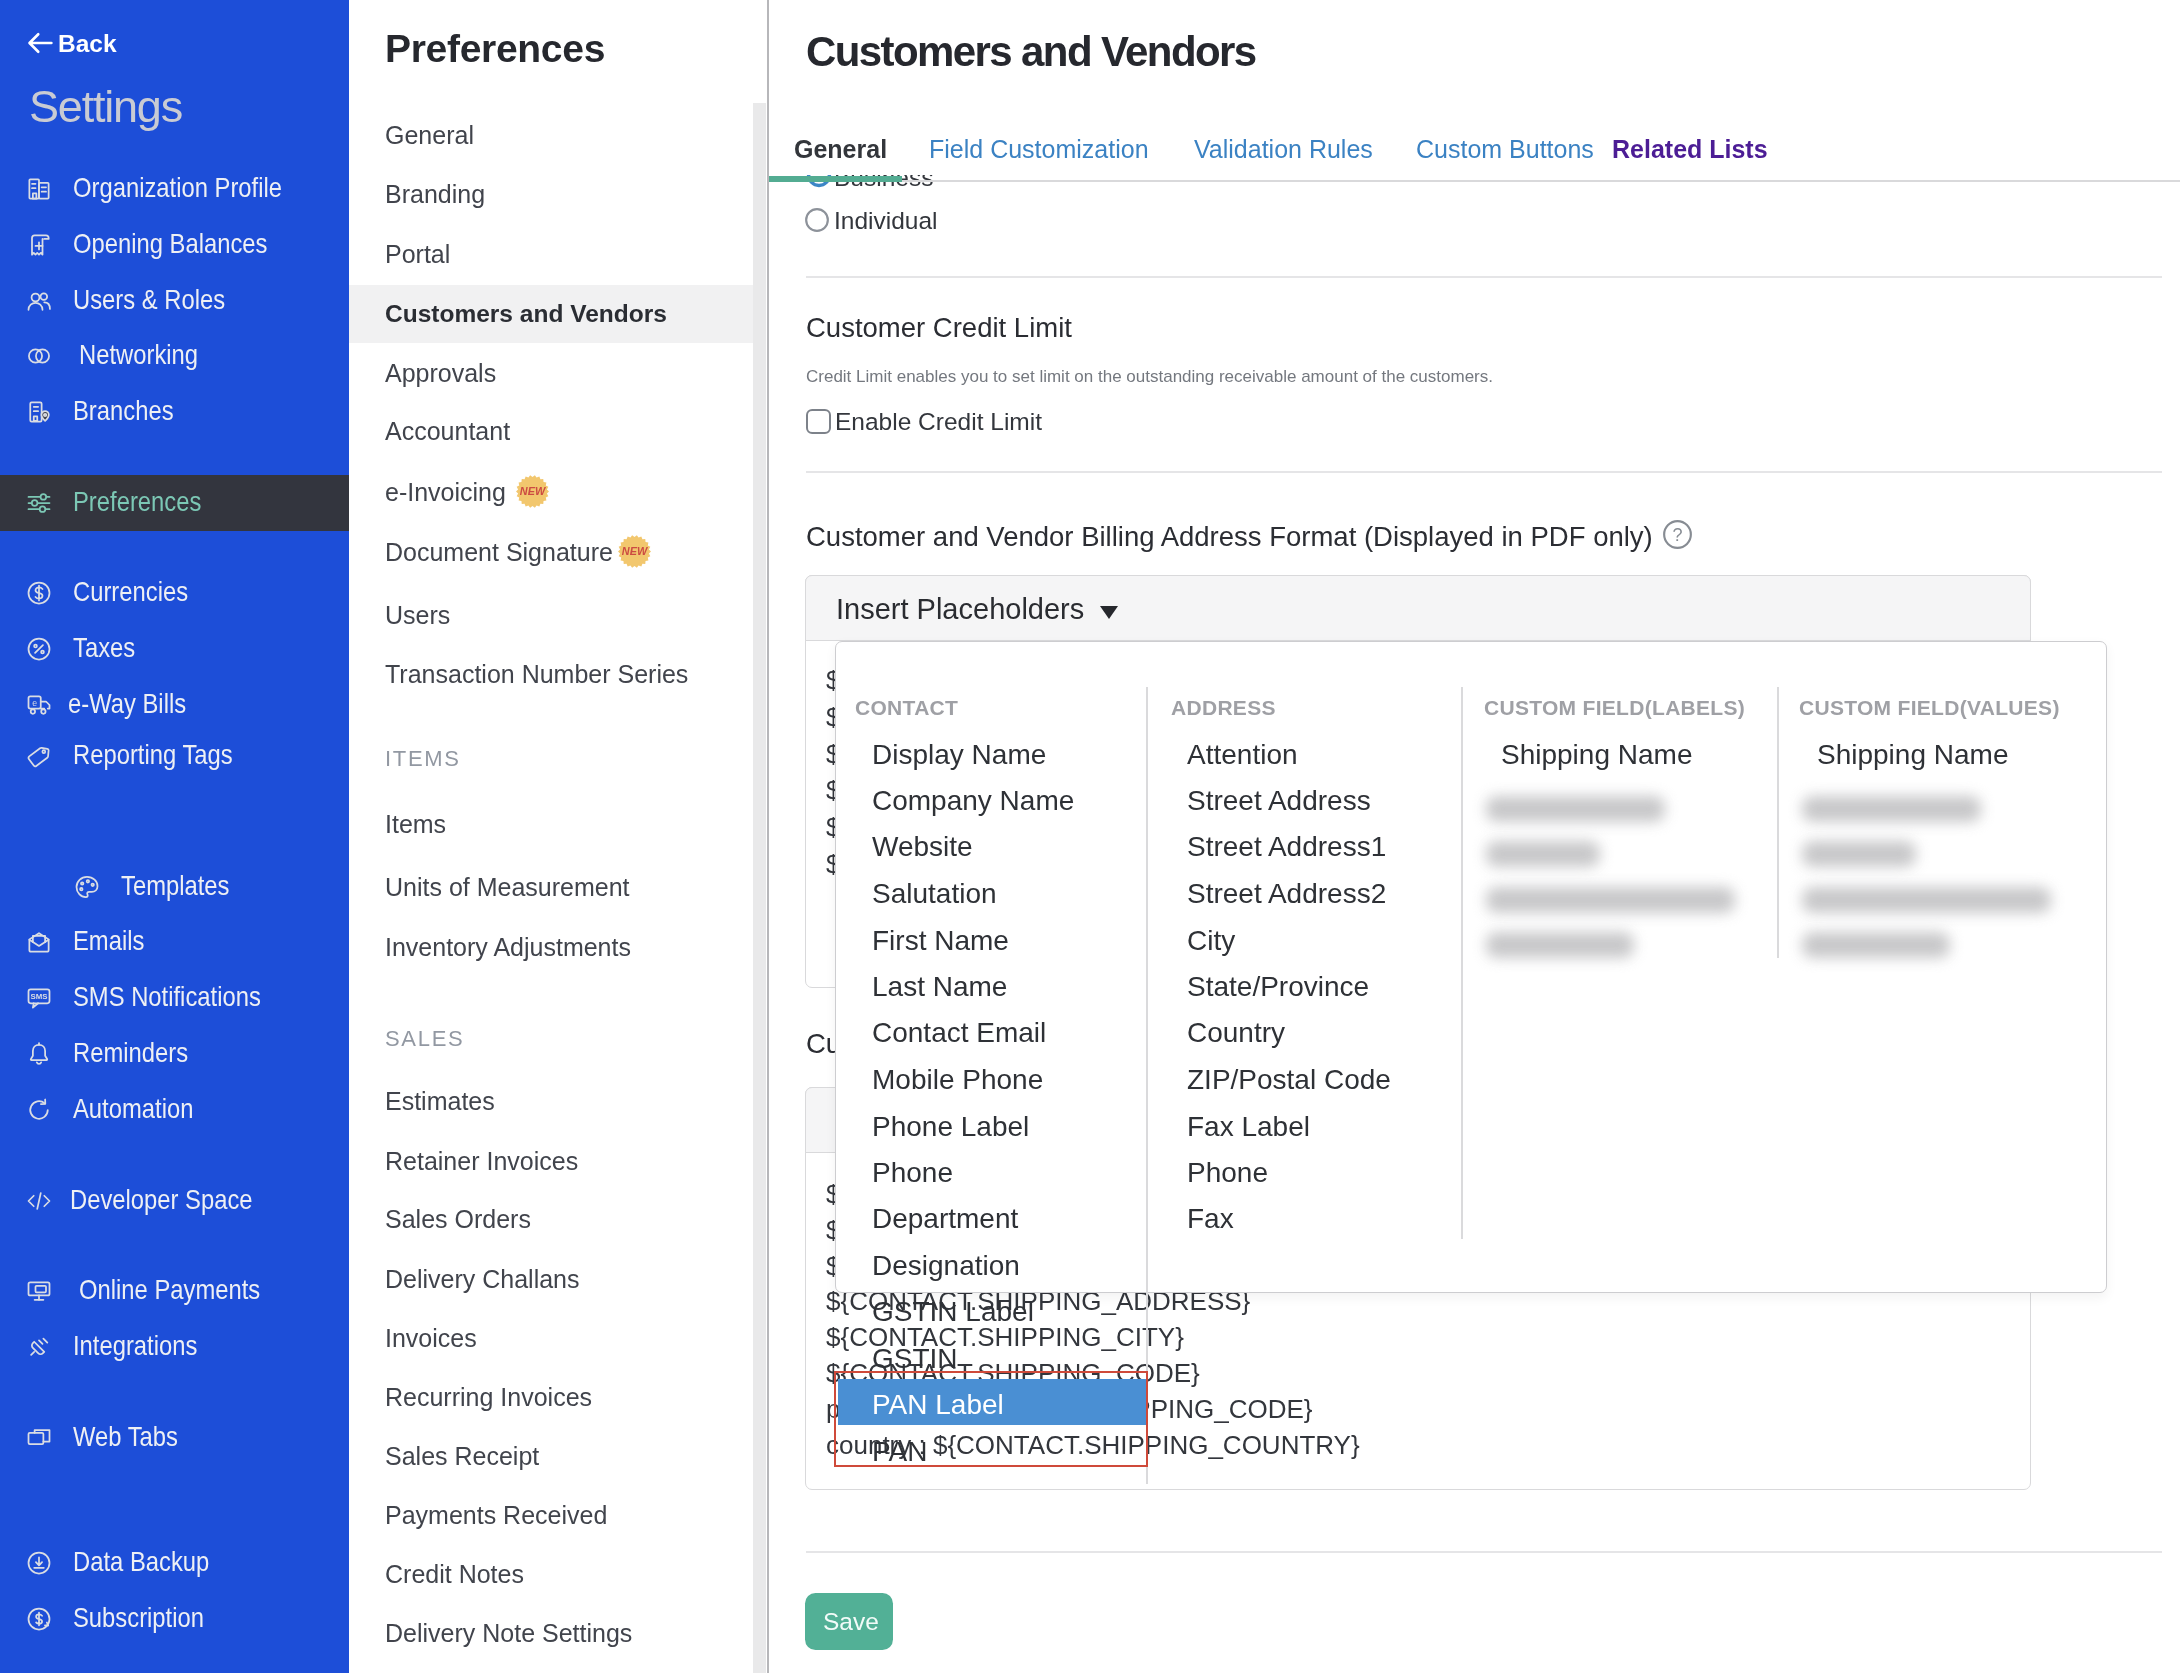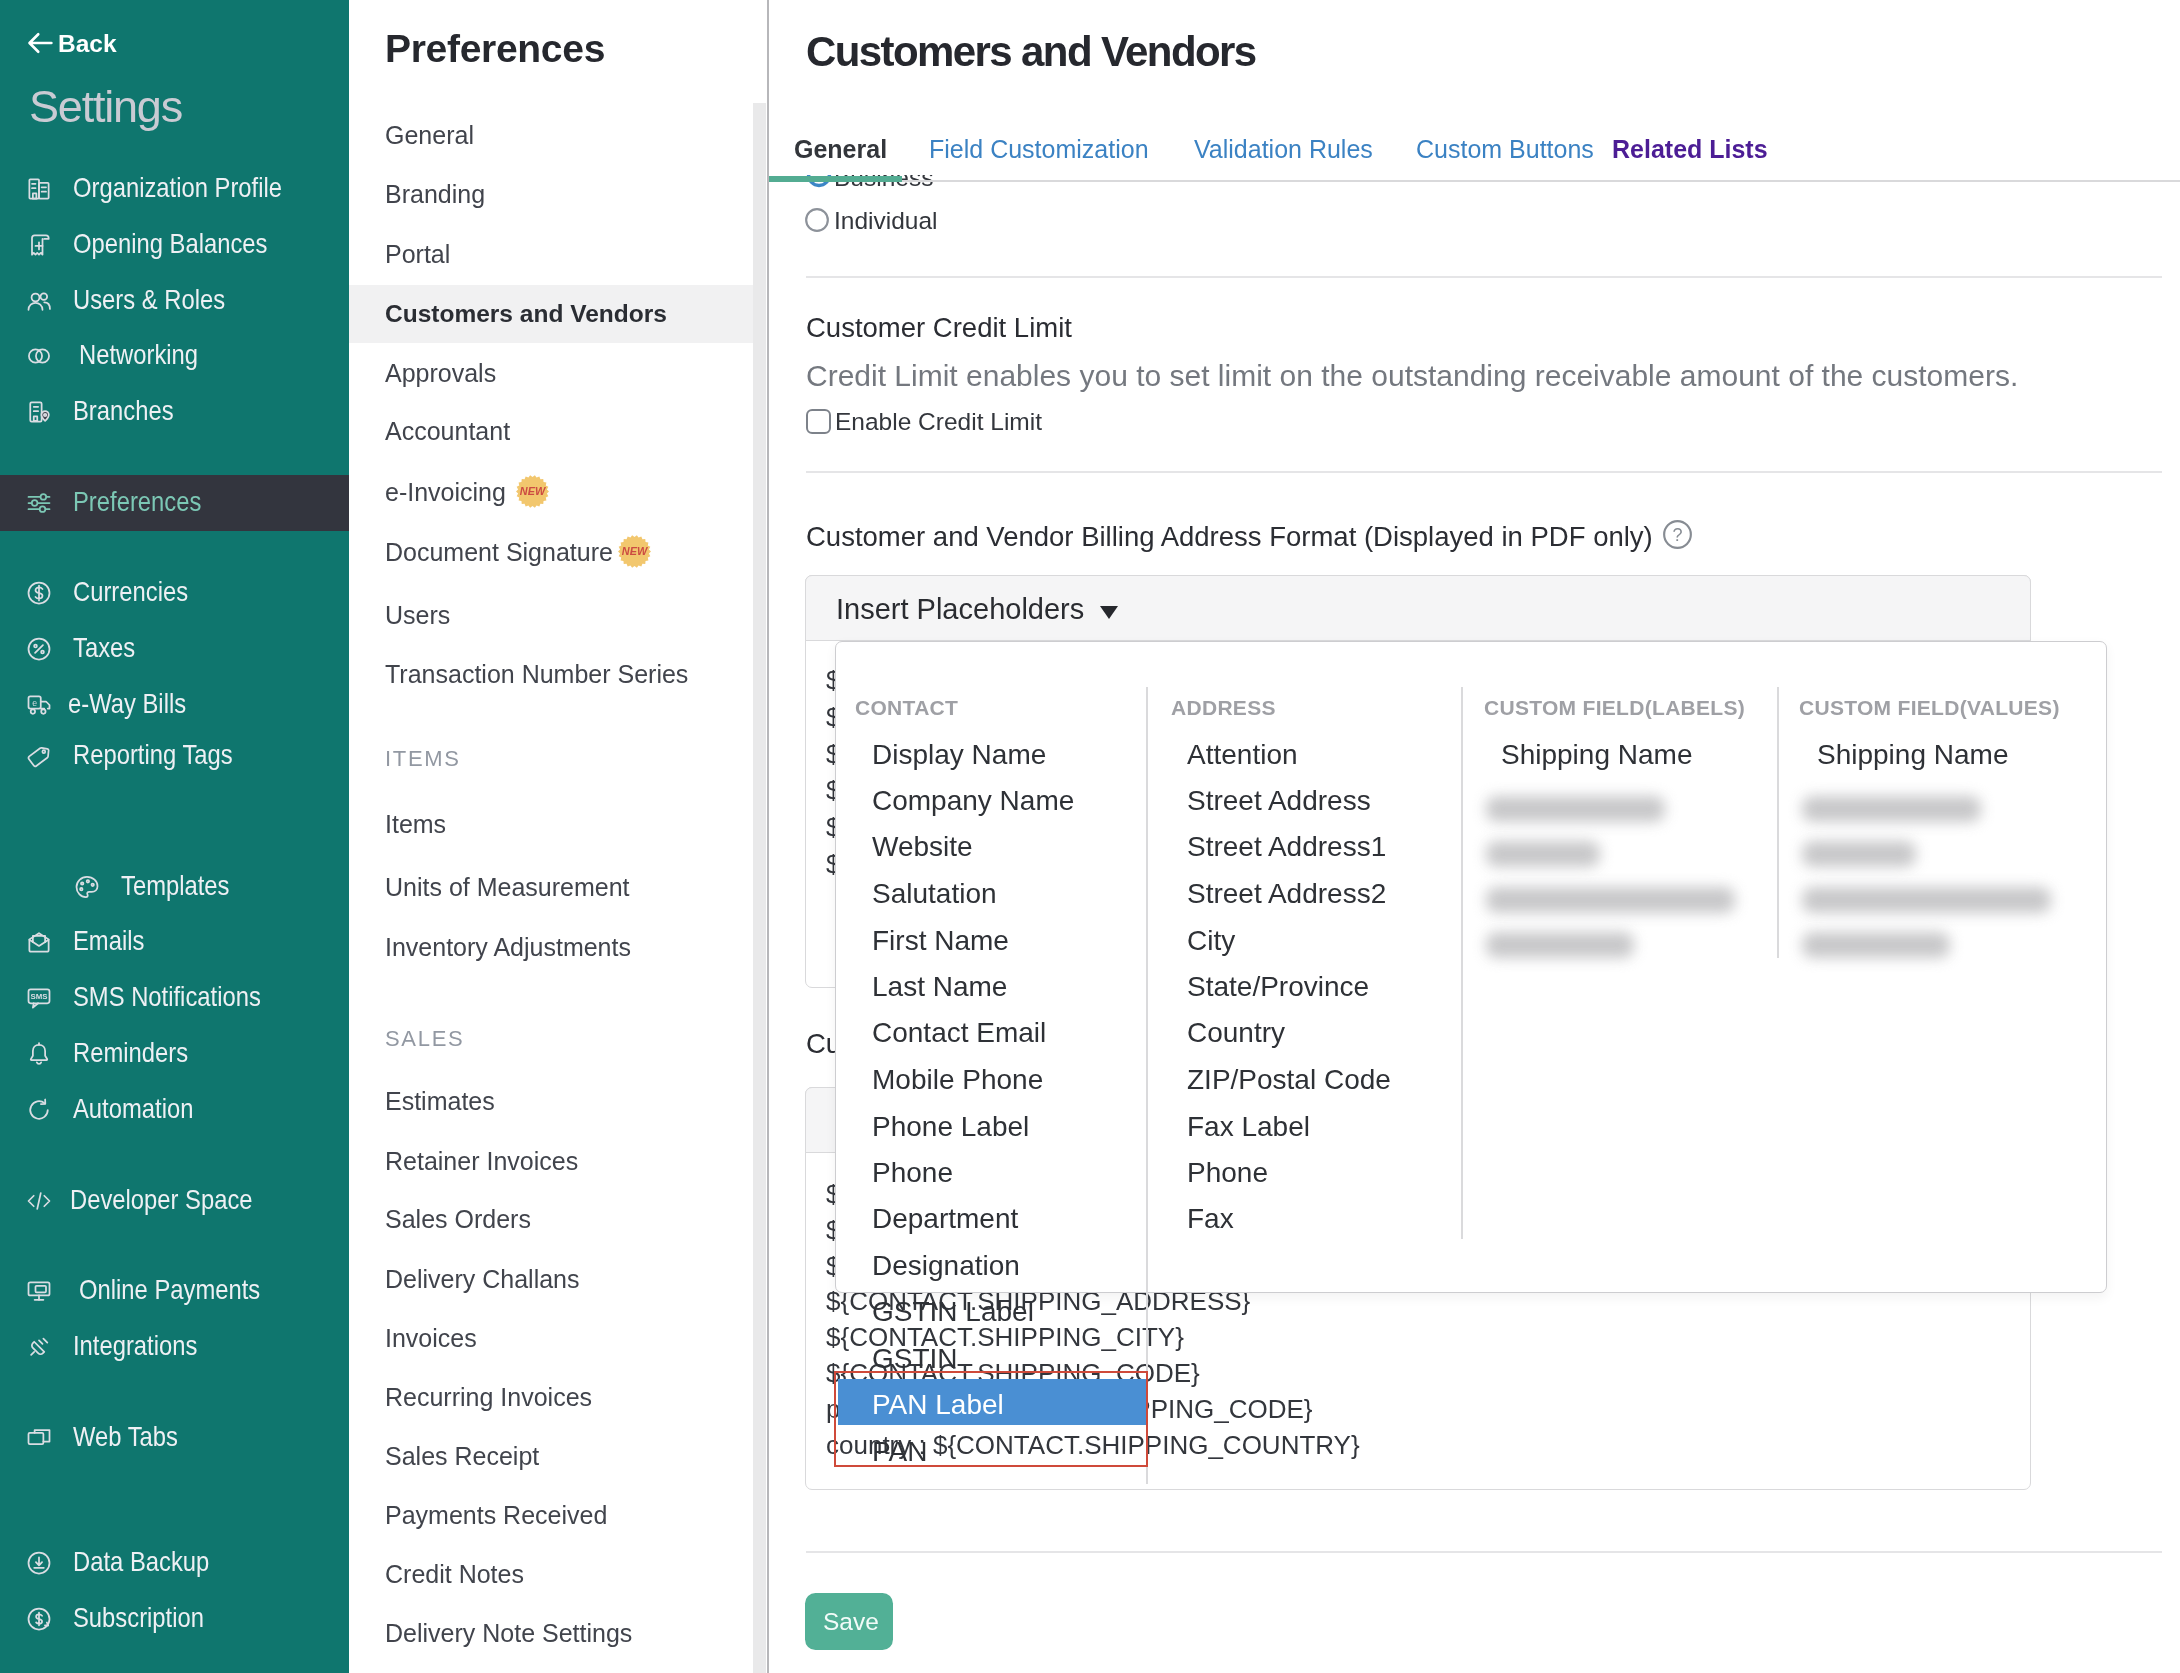--- a/index.html
+++ b/index.html
@@ -1,21 +1,21 @@
 <!DOCTYPE html>
 <html style="font-size:14px"><head>
 <meta charset="utf-8">
 <style>
   * { margin:0; padding:0; box-sizing:border-box; }
   html,body { width:2180px; height:1673px; overflow:hidden; background:#fff;
     font-family:"Liberation Sans", sans-serif; }
   .abs { position:absolute; }
   .t { position:absolute; line-height:1; white-space:nowrap; transform:translateY(-50%); }
 
-  #sidebar { position:absolute; left:0; top:0; width:349px; height:1673px; background:#0f766e; }
+  #sidebar { position:absolute; left:0; top:0; width:349px; height:1673px; background:#1d4ed8; }
   .sbitem { position:absolute; left:0; width:349px; height:56px; }
   .sbitem .lbl { position:absolute; left:73px; top:50%;
     transform:translateY(-52%) scaleX(0.85); transform-origin:left center;
     font-size:28px; color:#eef0f4; font-weight:400; }
   .sbitem svg { position:absolute; left:24.5px; top:50%; transform:translateY(-50%); }
   .sbactive { background:#33353e; }
   .sbactive .lbl { color:#7cc8b5; }
 
   #col2 { position:absolute; left:349px; top:0; width:419px; height:1673px; background:#fff; }
   .c2item { position:absolute; left:36px; font-size:25px; color:#41444c; line-height:1;
@@ -280,21 +280,21 @@
 <div class="tab" style="left:647px; color:#3b82c3; font-weight:400;">Custom Buttons</div>
 <div class="tab" style="left:843px; color:#4c1d95; font-weight:700;">Related Lists</div>
 <div class="abs" style="left:0; top:180px; width:1411px; height:1.7px; background:#d9d9db;"></div>
 <div class="abs" style="left:0; top:176px; width:133px; height:6.1px; background:#53ac92;"></div>
 <svg class="abs" style="left:35px; top:207px;" width="26" height="26" viewBox="0 0 30 30">
       <circle cx="15" cy="15" r="12.5" fill="none" stroke="#8d929a" stroke-width="2.5"></circle>
     </svg>
 <div class="t lab28" style="left:65px; top:221px;">Individual</div>
 <div class="divider" style="top:276px;"></div>
 <div class="h2" style="top:328px;">Customer Credit Limit</div>
-<div class="t" style="left:37px; top:376px; font-size:30px; color:#74787f;">Credit Limit enables you to set limit on the outstanding receivable amount of the customers.</div>
+<div class="t" style="left:37px; top:376px; font-size:17px; color:#74787f;">Credit Limit enables you to set limit on the outstanding receivable amount of the customers.</div>
 <div class="abs" style="left:37px; top:409px; width:25px; height:25px; border:2.2px solid #7d828a; border-radius:6.1px;"></div>
 <div class="t lab28" style="left:66px; top:422px;">Enable Credit Limit</div>
 <div class="divider" style="top:471px;"></div>
 <div class="h2" style="top:537px;">Customer and Vendor Billing Address Format (Displayed in PDF only)</div>
 <svg class="abs" style="left:893px; top:519px;" width="31" height="31" viewBox="0 0 36 36">
       <circle cx="18" cy="18" r="15.5" fill="none" stroke="#878c93" stroke-width="2.5"></circle>
       <text x="18" y="25" text-anchor="middle" font-size="21" fill="#878c93" font-family="Liberation Sans">?</text>
     </svg>
 <div class="abs" style="left:36px; top:575px; width:1226px; height:413px; border:1.7px solid #d9d9db; border-radius:7px; background:#fff;"></div>
 <div class="abs" style="left:36px; top:575px; width:1226px; height:66px; background:#f5f5f6; border:1.7px solid #d9d9db; border-radius:7px 7px 0 0;"></div>

